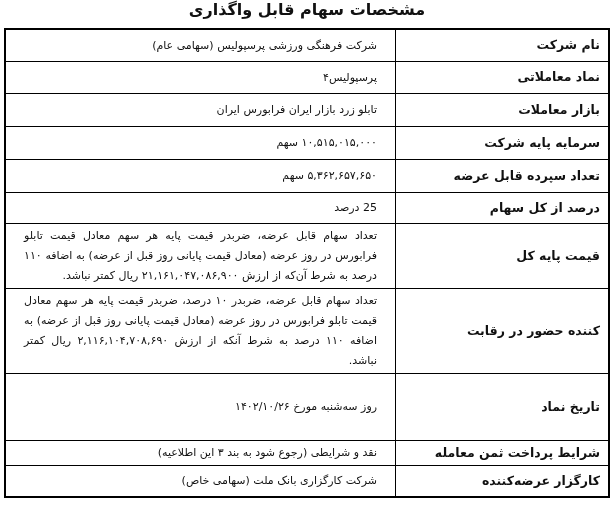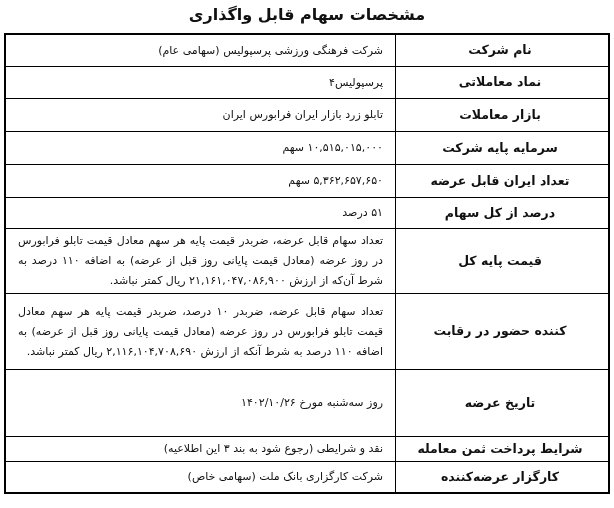--- a/index.html
+++ b/index.html
@@ -6,46 +6,45 @@
   body {
     width:614px; height:508px; overflow:hidden;
     font-family:"DejaVu Sans", sans-serif;
     color:#111111;
   }
   .page { width:614px; height:508px; direction:rtl; }
   .doc-title {
     text-align:center;
     font-weight:bold;
     font-size:16px;
-    padding-top:5px;
     letter-spacing:0;
   }
   table.spec-table {
     border-collapse:collapse;
     table-layout:fixed;
     width:606px;
     margin:9px 4px 0 4px;
     border:2px solid #000;
   }
   td {
     border:1.5px solid #000;
     vertical-align:middle;
     overflow:hidden;
   }
   td.label-cell {
     width:200px;
     font-weight:bold;
     font-size:12.5px;
     padding:2px 8px 2px 4px;
-    text-align:center;
+    text-align:right;
     line-height:1.35;
   }
   td.value-cell {
     font-size:11px;
-    padding:2px 12px;
+    padding:2px 18px;
     text-align:right;
     line-height:20px;
   }
   td.value-cell.justify {
     text-align:justify;
     text-justify:inter-word;
   }
   
   tr:nth-child(1)  td { height:27px; }
   tr:nth-child(2)  td { height:27px;margin-top:44px; }
@@ -82,42 +81,42 @@
     <td class="label-cell">بازار معاملات</td>
     <td class="value-cell">تابلو زرد بازار ایران فرابورس ایران</td>
   </tr>
 
   <tr>
     <td class="label-cell">سرمایه پایه شرکت</td>
     <td class="value-cell">۱۰,۵۱۵,۰۱۵,۰۰۰ سهم</td>
   </tr>
 
   <tr>
-    <td class="label-cell">تعداد ایران قابل عرضه</td>
+    <td class="label-cell">تعداد سپرده قابل عرضه</td>
     <td class="value-cell">۵,۳۶۲,۶۵۷,۶۵۰ سهم</td>
   </tr>
 
   <tr>
     <td class="label-cell">درصد از کل سهام</td>
-    <td class="value-cell">۵۱ درصد</td>
+    <td class="value-cell">25 درصد</td>
   </tr>
 
 
   <tr>
     <td class="label-cell">قیمت پایه کل</td>
     <td class="value-cell justify">تعداد سهام قابل عرضه، ضربدر قیمت پایه هر سهم معادل قیمت تابلو فرابورس در روز عرضه (معادل قیمت پایانی روز قبل از عرضه) به اضافه ۱۱۰ درصد به شرط آن‌که از ارزش ۲۱,۱۶۱,۰۴۷,۰۸۶,۹۰۰ ریال کمتر نباشد.</td>
   </tr>
 
   <tr>
     <td class="label-cell">کننده حضور در رقابت</td>
     <td class="value-cell justify">تعداد سهام قابل عرضه، ضربدر ۱۰ درصد، ضربدر قیمت پایه هر سهم معادل قیمت تابلو فرابورس در روز عرضه (معادل قیمت پایانی روز قبل از عرضه) به اضافه ۱۱۰ درصد به شرط آنکه از ارزش ۲,۱۱۶,۱۰۴,۷۰۸,۶۹۰ ریال کمتر نباشد.</td>
   </tr>
 
   <tr>
-    <td class="label-cell">تاریخ عرضه</td>
+    <td class="label-cell">تاریخ نماد</td>
     <td class="value-cell">روز سه‌شنبه مورخ ۱۴۰۲/۱۰/۲۶</td>
   </tr>
 
   <tr>
     <td class="label-cell">شرایط پرداخت ثمن معامله</td>
     <td class="value-cell">نقد و شرایطی (رجوع شود به بند ۳ این اطلاعیه)</td>
   </tr>
 
   <tr>
     <td class="label-cell">کارگزار عرضه‌کننده</td>

